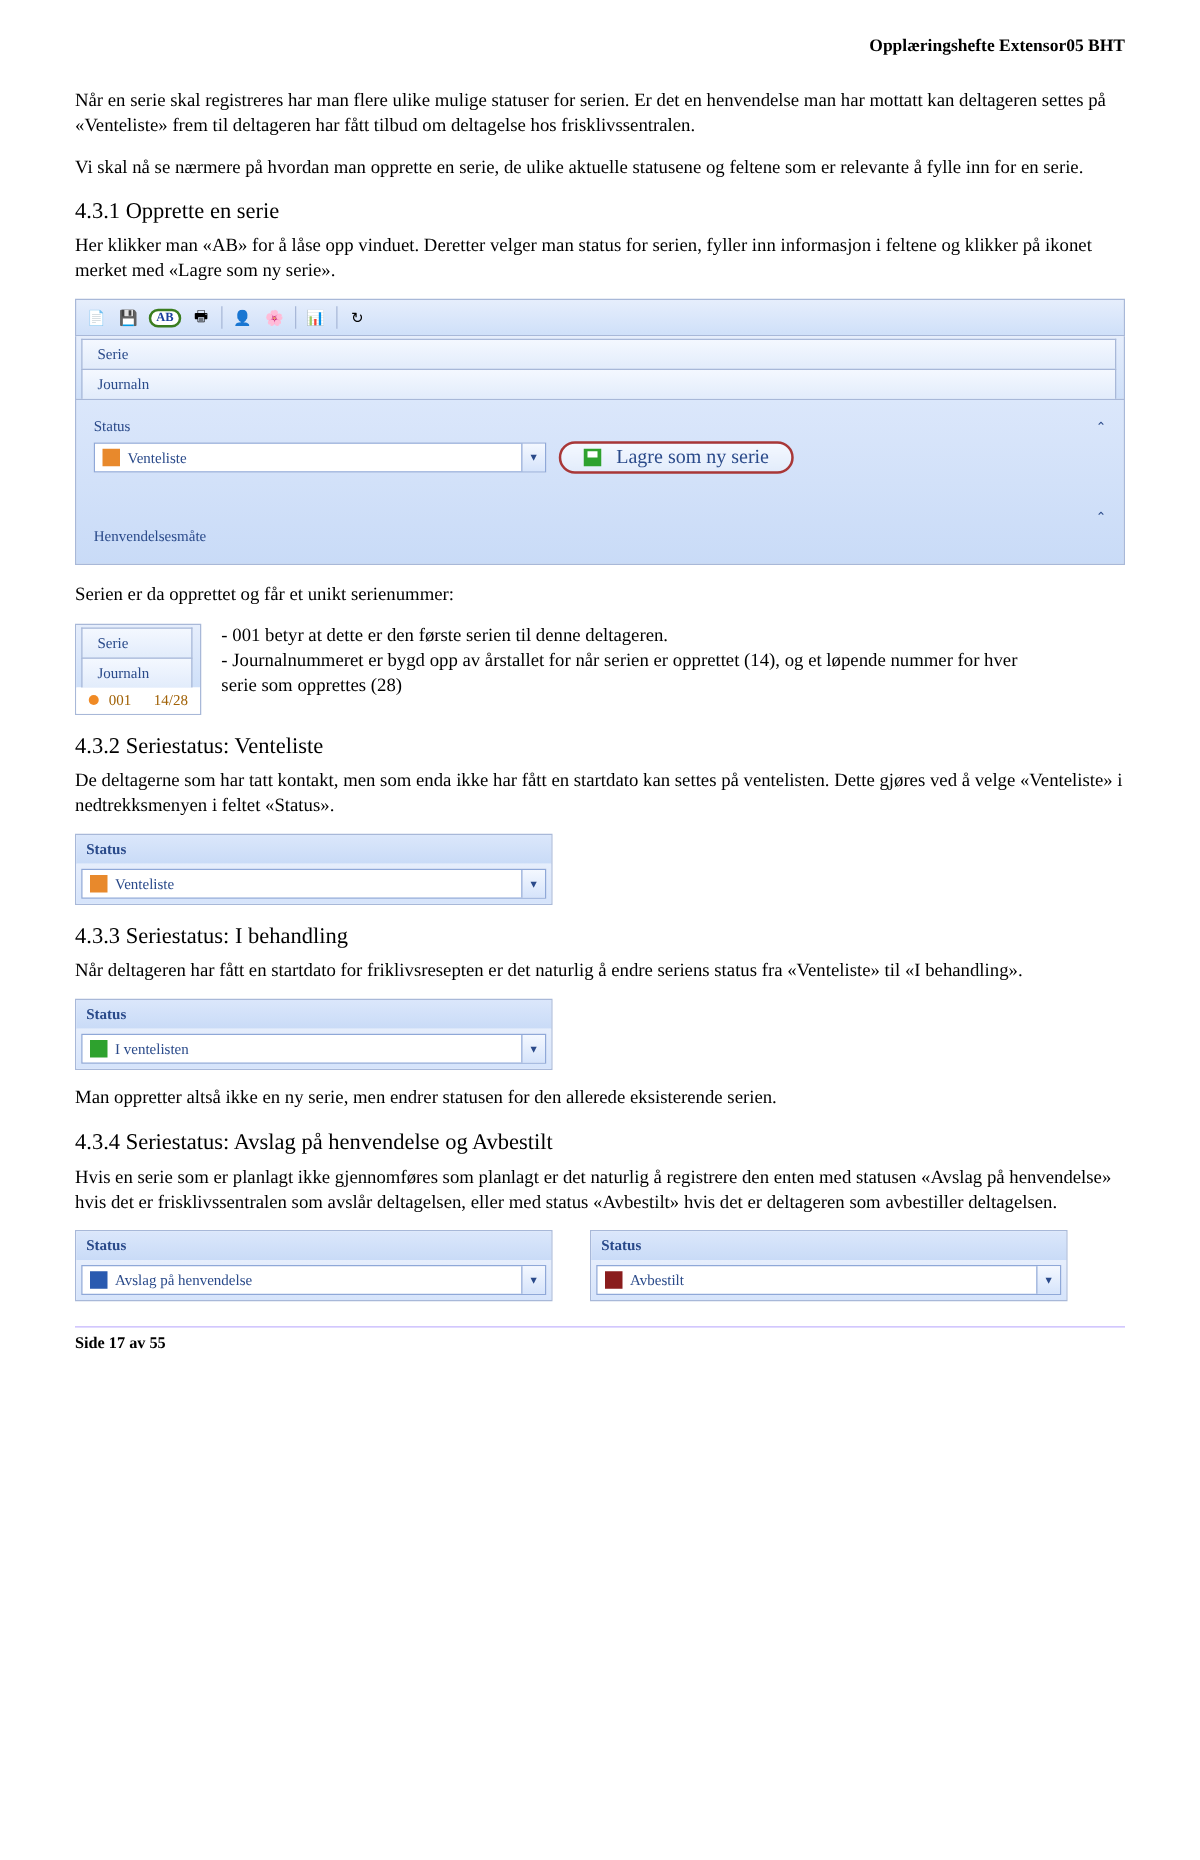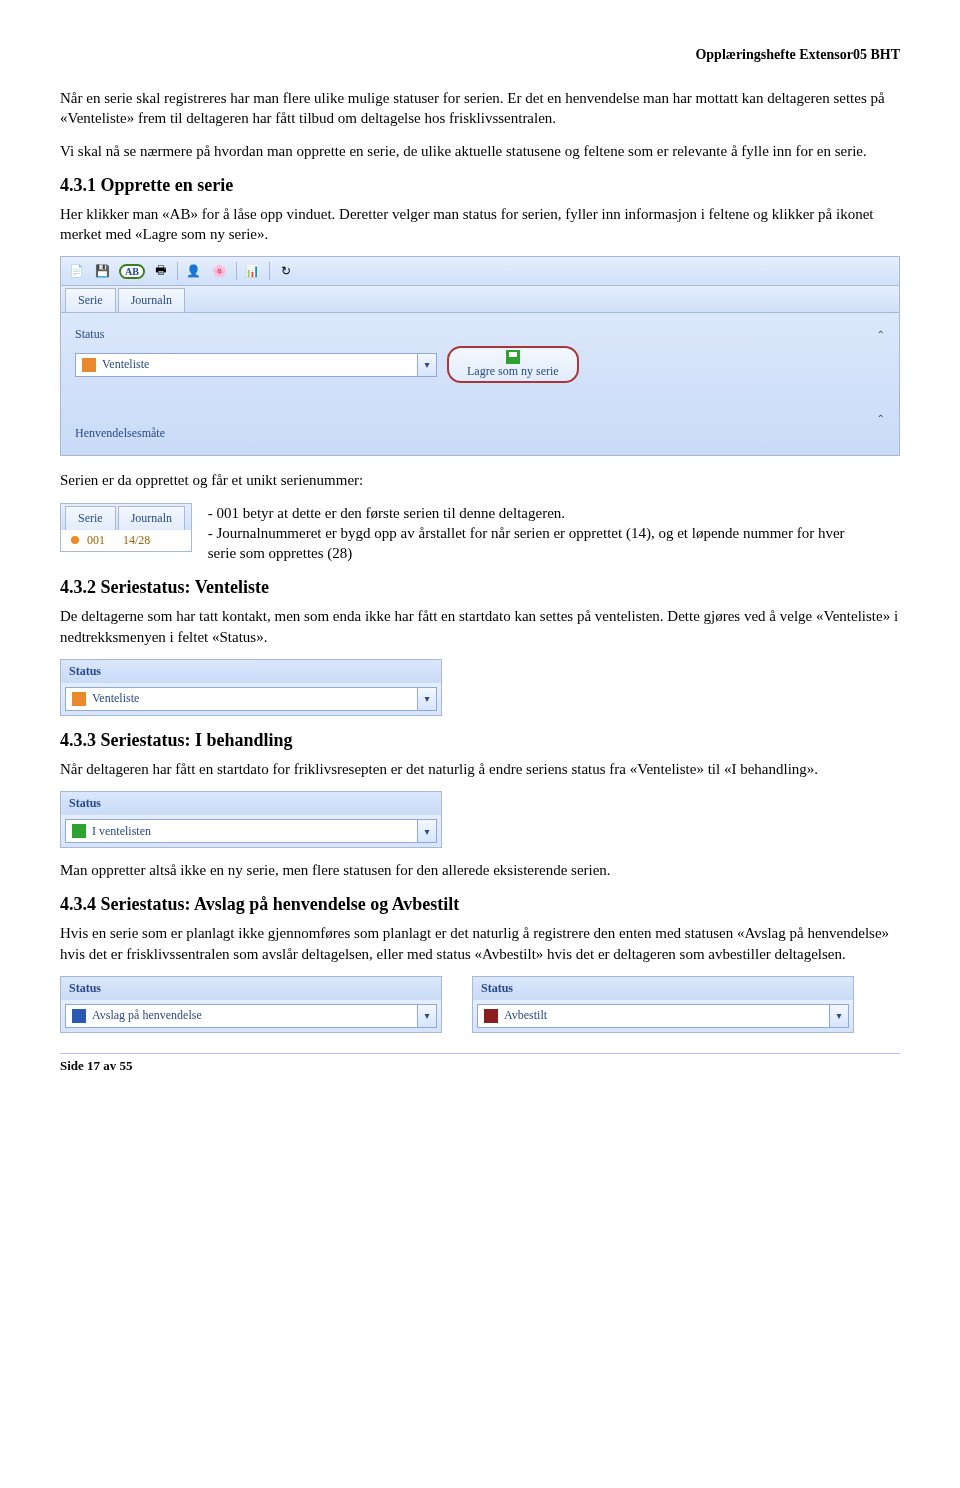--- a/index.html
+++ b/index.html
@@ -5,30 +5,30 @@
   body {
     font-family: Georgia, 'Times New Roman', serif;
     font-size: 15px;
     color: #000;
     margin: 0;
     padding: 0;
     background: #fff;
     width: 960px;
   }
   .page {
-    padding: 47px 60px 20px 60px;
+    padding: 30px 60px 20px 60px;
   }
   .header-right {
     text-align: right;
     font-weight: bold;
     font-size: 14px;
     margin-bottom: 25px;
   }
   p { margin: 0 0 12px 0; line-height: 1.35; }
-  h2 { font-size: 18px; font-weight: bold; margin: 14px 0 8px 0; }
+  h2 { font-size: 18px; font-weight: normal; margin: 14px 0 8px 0; }
   .toolbar {
     background: linear-gradient(#e6eefc,#cfe0f9);
     border: 1px solid #a8b8d8;
     padding: 4px 6px;
     display: flex;
     gap: 6px;
     align-items: center;
   }
   .tb-btn {
     width: 20px; height: 20px;
@@ -43,20 +43,21 @@
     font-weight: bold;
     color: #1a3f9c;
     background:#fff;
   }
   .tab-row {
     display:flex; gap:0;
     background: linear-gradient(#e6eefc,#cfe0f9);
     border: 1px solid #a8b8d8;
     border-top:none;
     padding: 2px 4px 0 4px;
+    flex-direction: column;
   }
   .tab {
     padding: 4px 12px;
     font-size: 12px;
     color:#2a4a8a;
     background: linear-gradient(#f4f8ff,#e2ecfb);
     border: 1px solid #a8b8d8;
     border-bottom:none;
     margin-right: 2px;
   }
@@ -90,25 +91,24 @@
     width:18px; height:22px;
     border-left:1px solid #8fa8d8;
     display:flex; align-items:center; justify-content:center;
     font-size:10px; color:#2a4a8a;
     background: linear-gradient(#f4f8ff,#d6e4fb);
   }
   .save-btn {
     border: 2px solid #a93737;
     border-radius: 14px;
     padding: 2px 18px;
-    font-size: 12px;
+    font-size: 16px;
     color:#2a4a8a;
-    display:flex; align-items:center; gap:0;
+    display:flex; align-items:center; gap:12px;
     background: linear-gradient(#f4f8ff,#e2ecfb);
-    flex-direction: column;
   }
   .disk-icon {
     width:14px; height:14px;
     background:#2ea22e;
     position:relative;
   }
   .disk-icon::after {
     content:'';
     position:absolute;
     top:2px; left:3px;
@@ -267,21 +267,21 @@
     <div class="status-header">Status</div>
     <div class="status-field">
       <div class="dropdown">
         <span class="swatch green"></span>
         <span class="val">I ventelisten</span>
         <span class="arrow">▾</span>
       </div>
     </div>
   </div>
 
-  <p style="margin-top:12px;">Man oppretter altså ikke en ny serie, men flere statusen for den allerede eksisterende serien.</p>
+  <p style="margin-top:12px;">Man oppretter altså ikke en ny serie, men endrer statusen for den allerede eksisterende serien.</p>
 
   <h2>4.3.4  Seriestatus: Avslag på henvendelse og Avbestilt</h2>
   <p>Hvis en serie som er planlagt ikke gjennomføres som planlagt er det naturlig å registrere den enten med statusen «Avslag på henvendelse» hvis det er frisklivssentralen som avslår deltagelsen, eller med status «Avbestilt» hvis det er deltageren som avbestiller deltagelsen.</p>
 
   <div class="two-status">
     <div class="status-block">
       <div class="status-header">Status</div>
       <div class="status-field">
         <div class="dropdown">
           <span class="swatch blue"></span>

